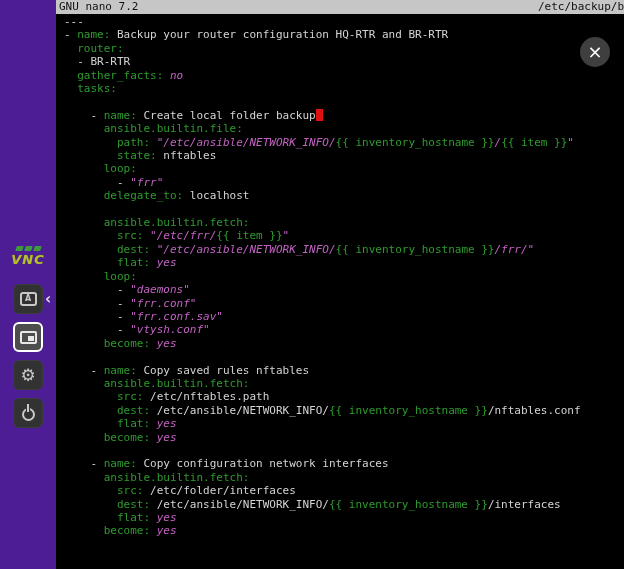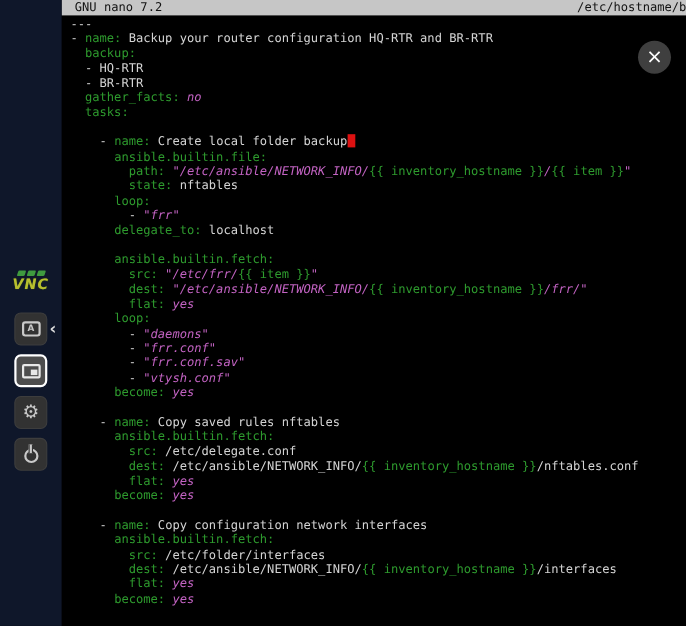--- a/index.html
+++ b/index.html
@@ -5,21 +5,21 @@
   * { margin:0; padding:0; box-sizing:border-box; }
   html,body { width:624px; height:569px; overflow:hidden; background:#000; }
   #screen {
     position:relative; width:624px; height:569px; overflow:hidden;
     background:#000; font-family:"DejaVu Sans Mono", monospace;
   }
 
   
   .sidebar {
     position:absolute; left:0; top:0; width:56px; height:569px;
-    background:#0f172a; z-index:3;
+    background:#4c1d95; z-index:3;
   }
   .logo {
     position:absolute; top:246px; left:0; width:56px; text-align:center;
   }
   .logo-marks { display:flex; justify-content:center; gap:2px; margin-bottom:1px; }
   .logo-marks i {
     display:block; width:7px; height:5px; background:#3f9a3f;
     transform:skewX(-18deg); border-radius:1px;
   }
   .logo-text {
@@ -63,21 +63,21 @@
     display:flex; align-items:center; justify-content:center;
     color:#dddddd; font-size:15px; font-weight:bold; cursor:pointer;
     font-family:"DejaVu Sans", sans-serif;
   }
 
   
   .titlebar {
     position:absolute; left:56px; top:0; right:0; height:14px;
     background:var(--titlebar-bg, #c6c6c6); color:var(--titlebar-fg, #111);
     display:flex; justify-content:space-between; align-items:center;
-    font-size:11px; line-height:14px; padding-left:12px; overflow:hidden;
+    font-size:11px; line-height:14px; padding-left:3px; overflow:hidden;
     white-space:nowrap; z-index:2;
   }
   .titlebar .tpath { margin-left:auto; }
 
   
   .terminal {
     position:absolute; left:56px; top:14px; right:0; bottom:0;
     background:#000; padding:1px 0 0 8px; overflow:hidden; z-index:1;
   }
   .code { font-size:11px; line-height:13.4px; }
@@ -132,29 +132,28 @@
       <div class="vbtn">
         <span class="power-icon"></span>
       </div>
     </div>
 
     <div class="handle">‹</div>
   </aside>
 
   <header class="titlebar">
     <span class="tapp">GNU nano 7.2</span>
-    <span class="tpath">/etc/hostname/b</span>
+    <span class="tpath">/etc/backup/b</span>
   </header>
 
   <main class="terminal">
     <div class="code">
         <div class="code-line"><span class="plain">---</span></div>
         <div class="code-line"><span class="plain">- </span><span class="key">name:</span><span class="plain"> Backup your router configuration HQ-RTR and BR-RTR</span></div>
-        <div class="code-line"><span class="plain">  </span><span class="key">backup:</span></div>
-        <div class="code-line"><span class="plain">  - HQ-RTR</span></div>
+        <div class="code-line"><span class="plain">  </span><span class="key">router:</span></div>
         <div class="code-line"><span class="plain">  - BR-RTR</span></div>
         <div class="code-line"><span class="plain">  </span><span class="key">gather_facts:</span><span class="plain"> </span><span class="mag">no</span></div>
         <div class="code-line"><span class="plain">  </span><span class="key">tasks:</span></div>
         <div class="code-line"></div>
         <div class="code-line"><span class="plain">    - </span><span class="key">name:</span><span class="plain"> Create local folder backup</span><span class="cursor"></span></div>
         <div class="code-line"><span class="plain">      </span><span class="key">ansible.builtin.file:</span></div>
         <div class="code-line"><span class="plain">        </span><span class="key">path:</span><span class="plain"> </span><span class="mag">"/etc/ansible/NETWORK_INFO/</span><span class="jinja">{{ inventory_hostname }}</span><span class="mag">/</span><span class="jinja">{{ item }}</span><span class="mag">"</span></div>
         <div class="code-line"><span class="plain">        </span><span class="key">state:</span><span class="plain"> nftables</span></div>
         <div class="code-line"><span class="plain">      </span><span class="key">loop:</span></div>
         <div class="code-line"><span class="plain">        - </span><span class="mag">"frr"</span></div>
@@ -166,21 +165,21 @@
         <div class="code-line"><span class="plain">        </span><span class="key">flat:</span><span class="plain"> </span><span class="mag">yes</span></div>
         <div class="code-line"><span class="plain">      </span><span class="key">loop:</span></div>
         <div class="code-line"><span class="plain">        - </span><span class="mag">"daemons"</span></div>
         <div class="code-line"><span class="plain">        - </span><span class="mag">"frr.conf"</span></div>
         <div class="code-line"><span class="plain">        - </span><span class="mag">"frr.conf.sav"</span></div>
         <div class="code-line"><span class="plain">        - </span><span class="mag">"vtysh.conf"</span></div>
         <div class="code-line"><span class="plain">      </span><span class="key">become:</span><span class="plain"> </span><span class="mag">yes</span></div>
         <div class="code-line"></div>
         <div class="code-line"><span class="plain">    - </span><span class="key">name:</span><span class="plain"> Copy saved rules nftables</span></div>
         <div class="code-line"><span class="plain">      </span><span class="key">ansible.builtin.fetch:</span></div>
-        <div class="code-line"><span class="plain">        </span><span class="key">src:</span><span class="plain"> /etc/delegate.conf</span></div>
+        <div class="code-line"><span class="plain">        </span><span class="key">src:</span><span class="plain"> /etc/nftables.path</span></div>
         <div class="code-line"><span class="plain">        </span><span class="key">dest:</span><span class="plain"> /etc/ansible/NETWORK_INFO/</span><span class="jinja">{{ inventory_hostname }}</span><span class="plain">/nftables.conf</span></div>
         <div class="code-line"><span class="plain">        </span><span class="key">flat:</span><span class="plain"> </span><span class="mag">yes</span></div>
         <div class="code-line"><span class="plain">      </span><span class="key">become:</span><span class="plain"> </span><span class="mag">yes</span></div>
         <div class="code-line"></div>
         <div class="code-line"><span class="plain">    - </span><span class="key">name:</span><span class="plain"> Copy configuration network interfaces</span></div>
         <div class="code-line"><span class="plain">      </span><span class="key">ansible.builtin.fetch:</span></div>
         <div class="code-line"><span class="plain">        </span><span class="key">src:</span><span class="plain"> /etc/folder/interfaces</span></div>
         <div class="code-line"><span class="plain">        </span><span class="key">dest:</span><span class="plain"> /etc/ansible/NETWORK_INFO/</span><span class="jinja">{{ inventory_hostname }}</span><span class="plain">/interfaces</span></div>
         <div class="code-line"><span class="plain">        </span><span class="key">flat:</span><span class="plain"> </span><span class="mag">yes</span></div>
         <div class="code-line"><span class="plain">      </span><span class="key">become:</span><span class="plain"> </span><span class="mag">yes</span></div>

